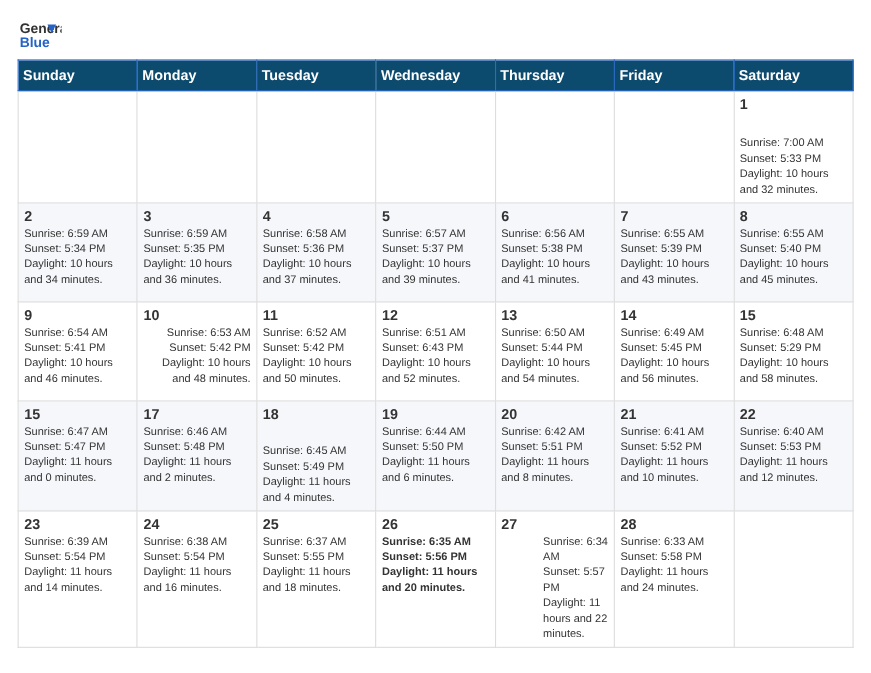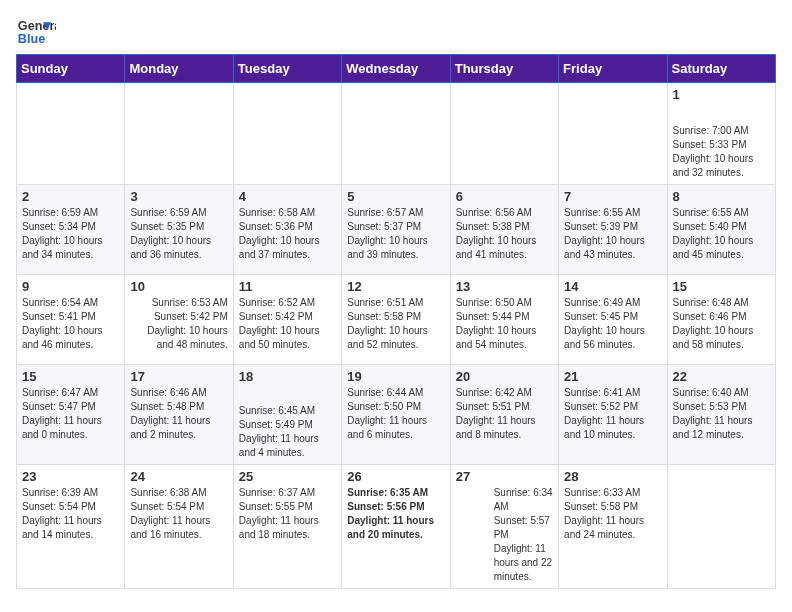--- a/index.html
+++ b/index.html
@@ -36,21 +36,21 @@
     .location {
       font-size: 16px;
       color: #555;
     }
     .calendar {
       width: 100%;
       border-collapse: collapse;
       border: 1px solid #ccc;
     }
     .calendar th {
-      background-color: #4c1d95;
+      background-color: #0c4a6e;
       color: #fff;
       font-size: 13px;
       font-weight: bold;
       padding: 6px 4px;
       text-align: left;
       border: 1px solid #2a6bc5;
     }
     .calendar td {
       vertical-align: top;
       padding: 4px 5px;
@@ -186,39 +186,39 @@
         </td>
         <td>
           <span class="day-number">11</span>
           <div class="day-info" style="white-space: pre-line;">Sunrise: 6:52 AM
 Sunset: 5:42 PM
 Daylight: 10 hours and 50 minutes.</div>
         </td>
         <td>
           <span class="day-number">12</span>
           <div class="day-info" style="white-space: pre-line;">Sunrise: 6:51 AM
-Sunset: 5:58 PM
+Sunset: 6:43 PM
 Daylight: 10 hours and 52 minutes.</div>
         </td>
         <td>
           <span class="day-number">13</span>
           <div class="day-info" style="white-space: pre-line;">Sunrise: 6:50 AM
 Sunset: 5:44 PM
 Daylight: 10 hours and 54 minutes.</div>
         </td>
         <td>
           <span class="day-number">14</span>
           <div class="day-info" style="white-space: pre-line;">Sunrise: 6:49 AM
 Sunset: 5:45 PM
 Daylight: 10 hours and 56 minutes.</div>
         </td>
         <td>
           <span class="day-number">15</span>
           <div class="day-info" style="white-space: pre-line;">Sunrise: 6:48 AM
-Sunset: 6:46 PM
+Sunset: 5:29 PM
 Daylight: 10 hours and 58 minutes.</div>
         </td>
       </tr>
       <tr>
         <td>
           <span class="day-number">15</span>
           <div class="day-info" style="white-space: pre-line;">Sunrise: 6:47 AM
 Sunset: 5:47 PM
 Daylight: 11 hours and 0 minutes.</div>
         </td>

